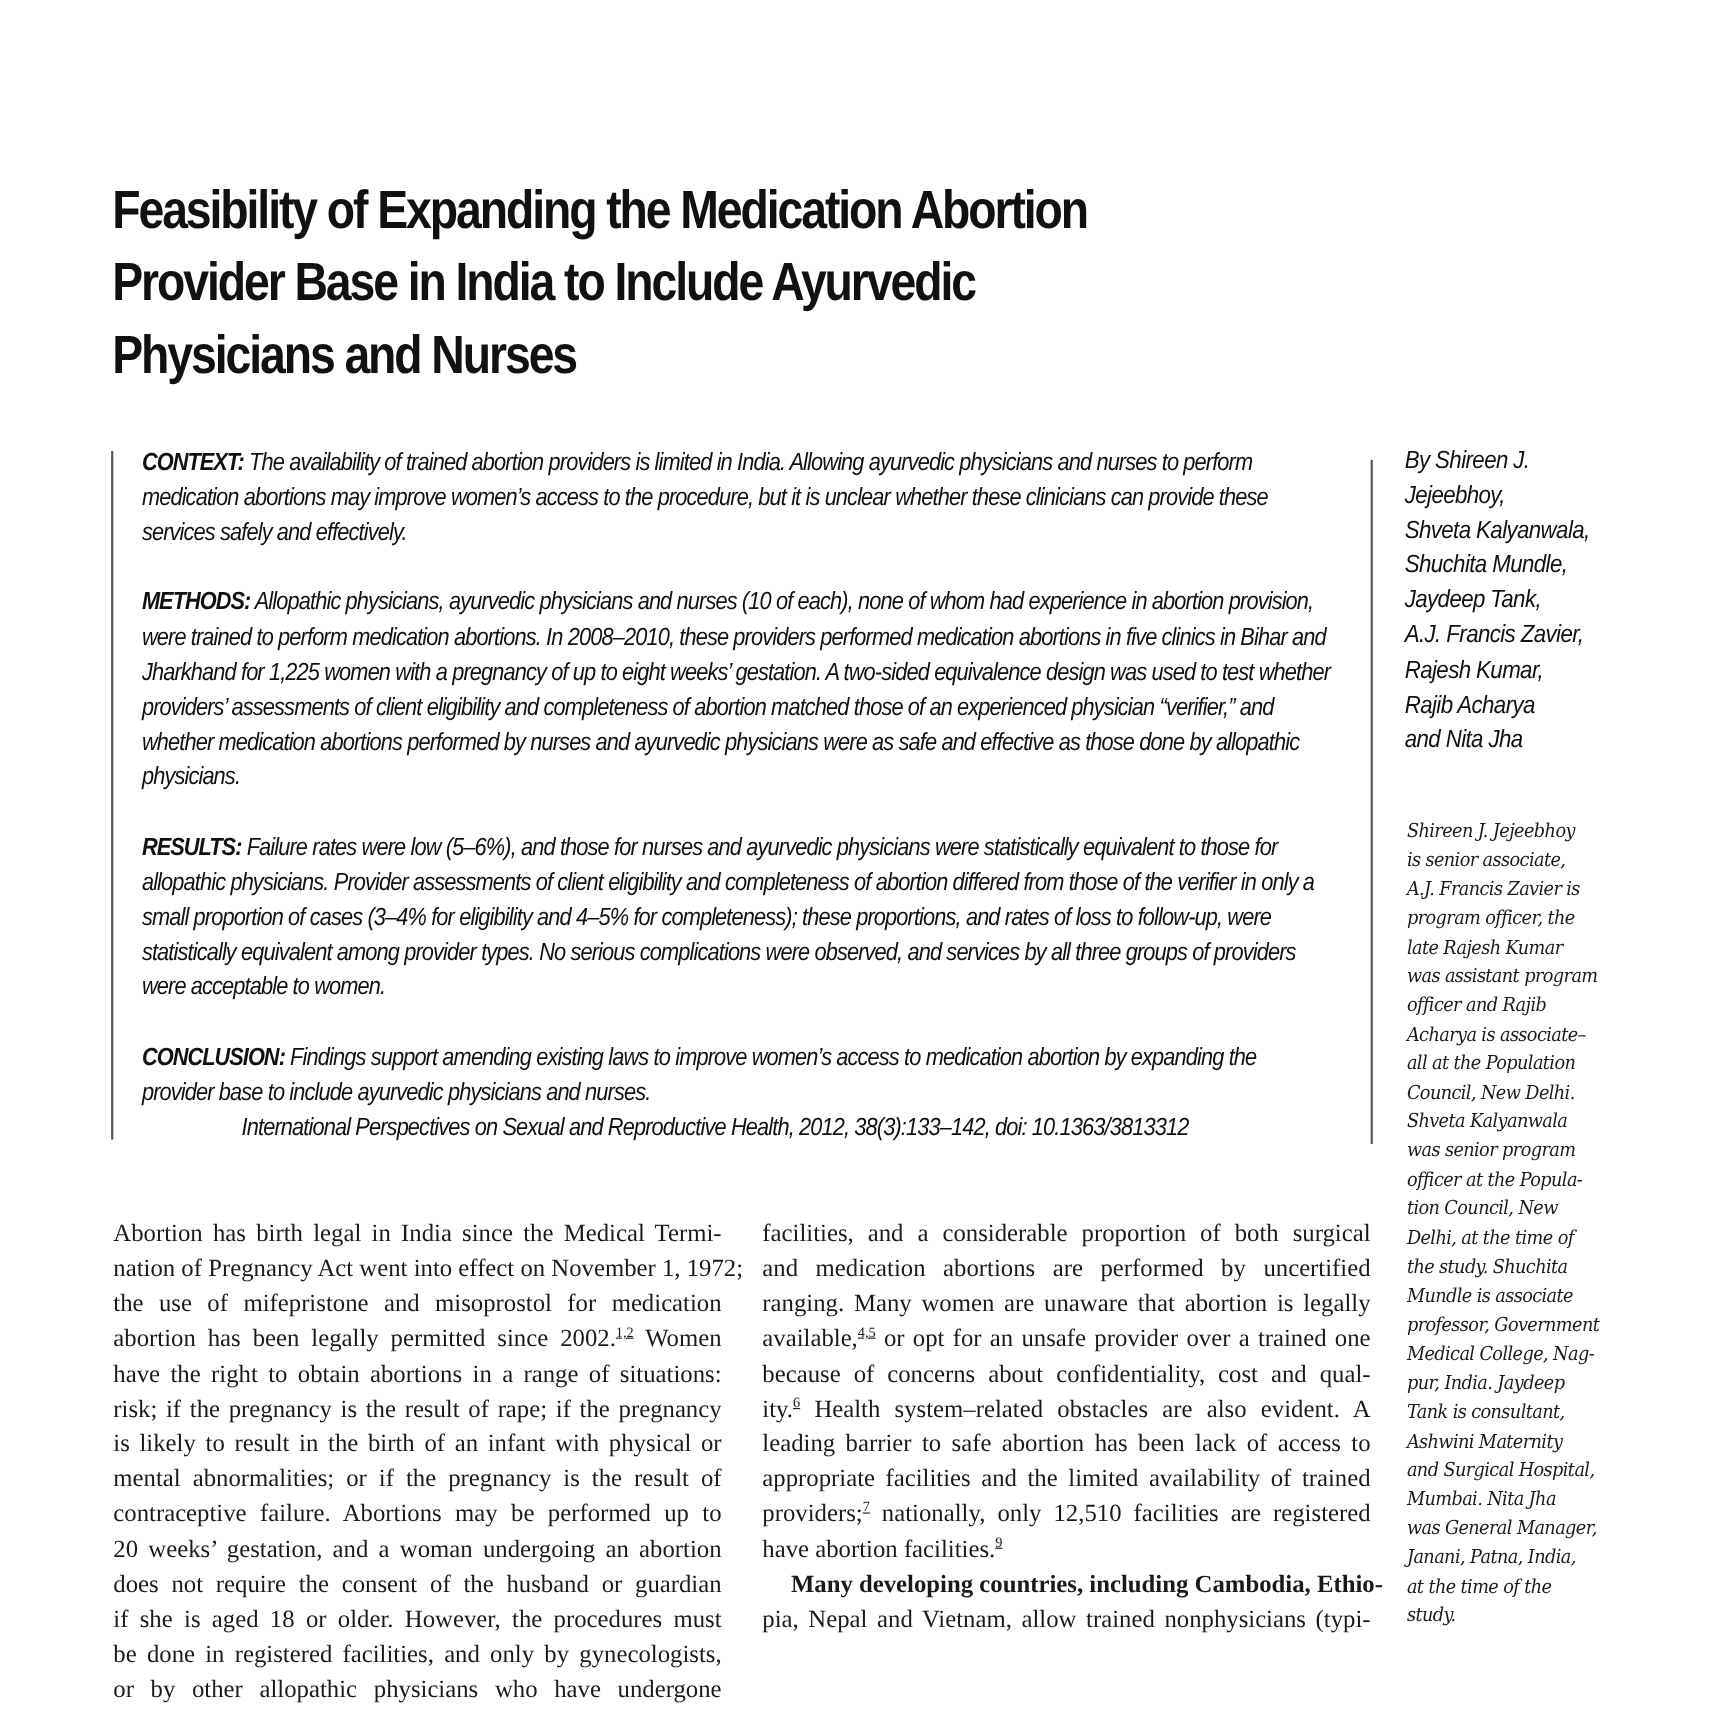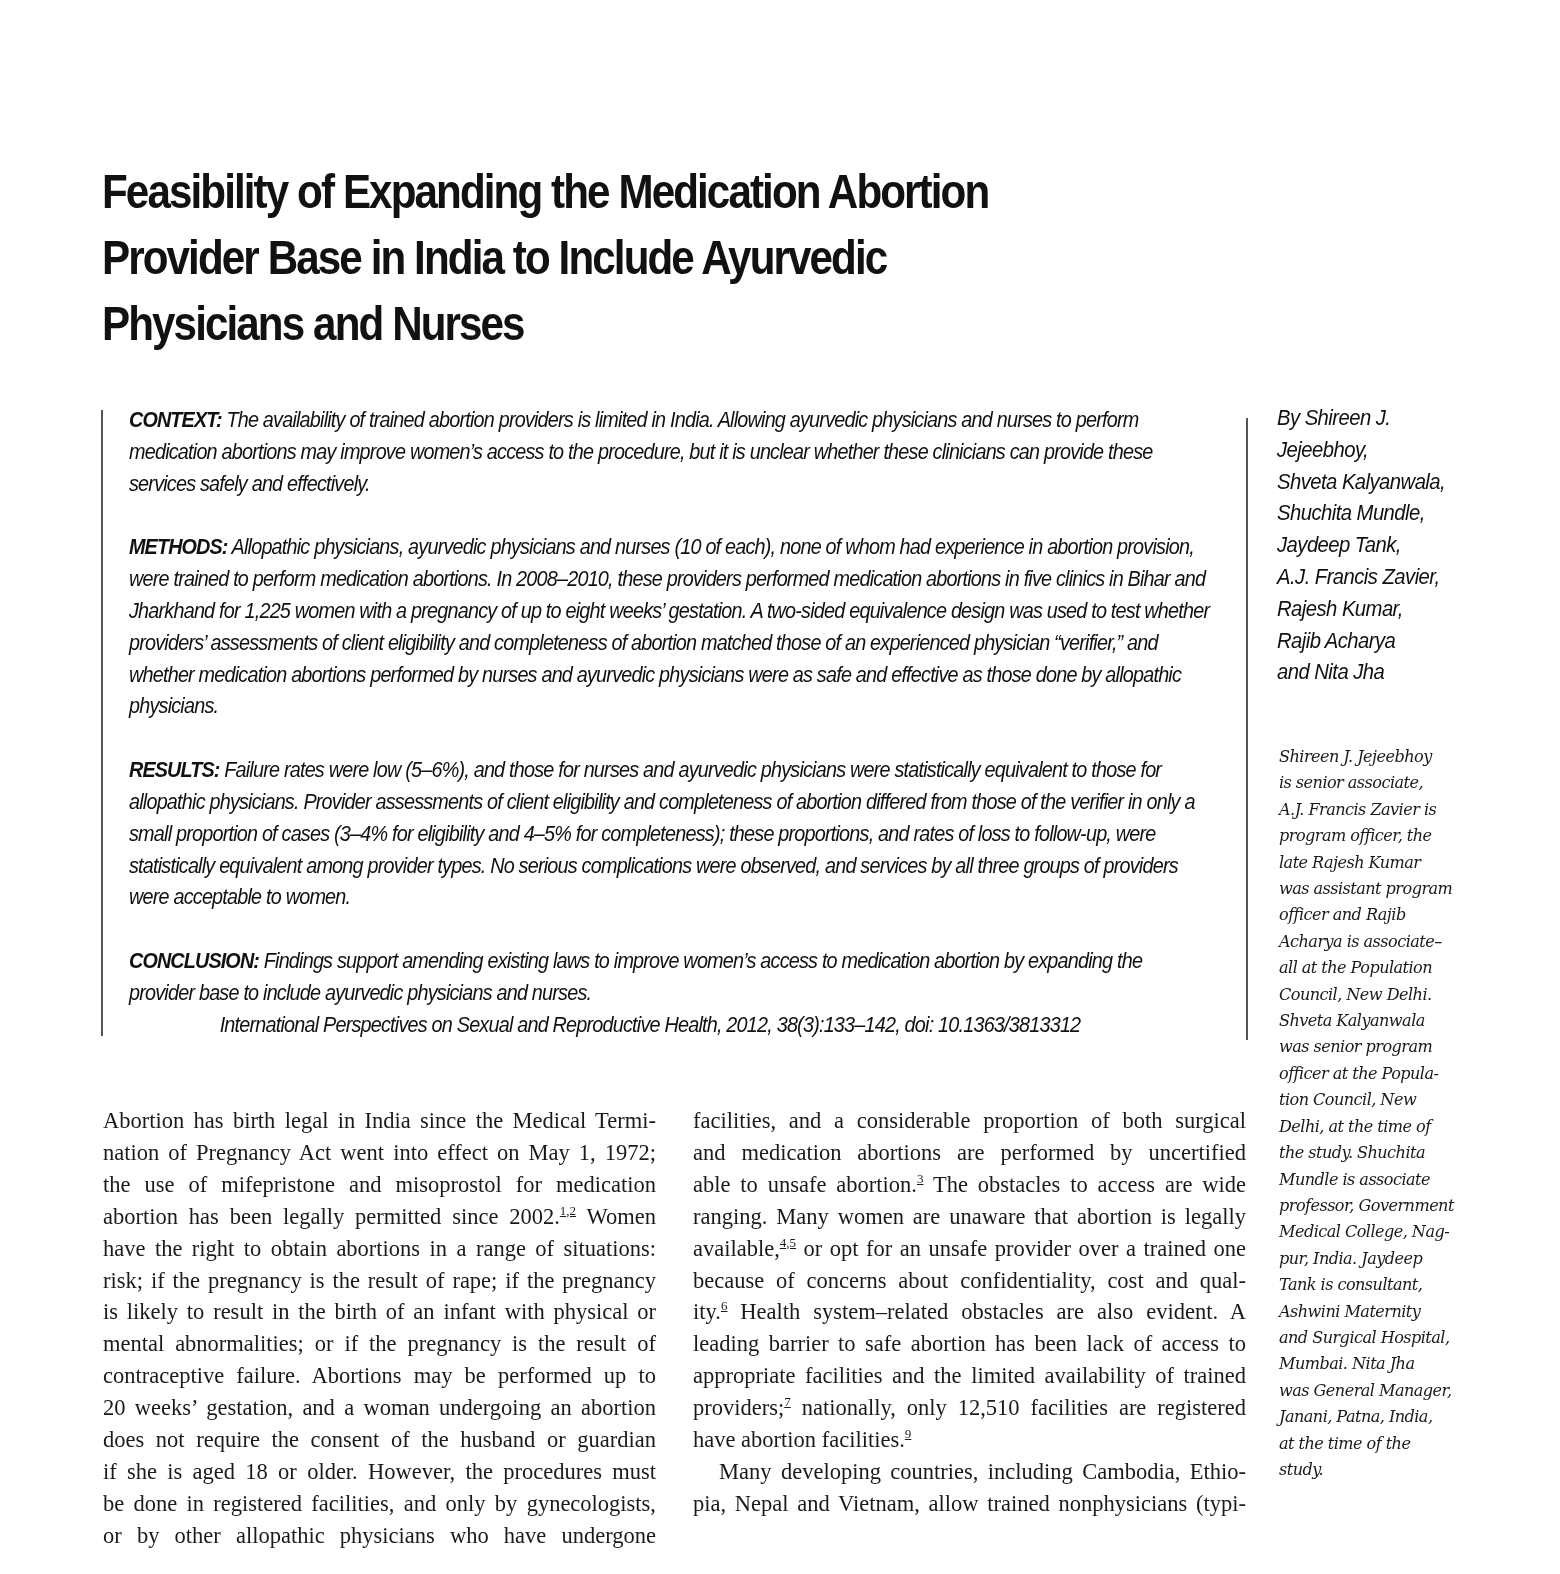--- a/index.html
+++ b/index.html
@@ -68,21 +68,21 @@
     .col {
       position: absolute; top: 1105px; width: 553px;
       font-family: "Liberation Serif", serif;
       font-size: 22.5px; line-height: 31.9px;
       color: #1a1a1a;
     }
     .col-left { left: 103px; }
     .col-right { left: 693px; }
     .col .ln { display: block; white-space: nowrap; text-align: justify; text-align-last: justify; }
     .col .ln.last { text-align-last: left; }
-    .col .ln.indent { padding-left: 26px; }
+    .col .ln.indent { padding-left: 26px; font-weight: bold; }
     .col sup { font-size: 13px; line-height: 0; vertical-align: 9px; text-decoration: underline; }
   </style>
 </head>
 <body>
 
 <h1 class="title">
   <span>Feasibility of Expanding the Medication Abortion</span>
   <span>Provider Base in India to Include Ayurvedic</span>
   <span>Physicians and Nurses</span>
 </h1>
@@ -144,38 +144,37 @@
     <span>and Surgical Hospital,</span>
     <span>Mumbai. Nita Jha</span>
     <span>was General Manager,</span>
     <span>Janani, Patna, India,</span>
     <span>at the time of the</span>
     <span>study.</span>
   </div>
 
 <div class="col col-left" id="body-left">
     <span class="ln">Abortion has birth legal in India since the Medical Termi-</span>
-    <span class="ln">nation of Pregnancy Act went into effect on May 1, 1972;</span>
+    <span class="ln">nation of Pregnancy Act went into effect on November 1, 1972;</span>
     <span class="ln">the use of mifepristone and misoprostol for medication</span>
     <span class="ln">abortion has been legally permitted since 2002.<sup>1,2</sup> Women</span>
     <span class="ln">have the right to obtain abortions in a range of situations:</span>
     <span class="ln">risk; if the pregnancy is the result of rape; if the pregnancy</span>
     <span class="ln">is likely to result in the birth of an infant with physical or</span>
     <span class="ln">mental abnormalities; or if the pregnancy is the result of</span>
     <span class="ln">contraceptive failure. Abortions may be performed up to</span>
     <span class="ln">20 weeks’ gestation, and a woman undergoing an abortion</span>
     <span class="ln">does not require the consent of the husband or guardian</span>
     <span class="ln">if she is aged 18 or older. However, the procedures must</span>
     <span class="ln">be done in registered facilities, and only by gynecologists,</span>
     <span class="ln">or by other allopathic physicians who have undergone</span>
   </div>
 <div class="col col-right" id="body-right">
     <span class="ln">facilities, and a considerable proportion of both surgical</span>
     <span class="ln">and medication abortions are performed by uncertified</span>
-    <span class="ln">able to unsafe abortion.<sup>3</sup> The obstacles to access are wide</span>
     <span class="ln">ranging. Many women are unaware that abortion is legally</span>
     <span class="ln">available,<sup>4,5</sup> or opt for an unsafe provider over a trained one</span>
     <span class="ln">because of concerns about confidentiality, cost and qual-</span>
     <span class="ln">ity.<sup>6</sup> Health system–related obstacles are also evident. A</span>
     <span class="ln">leading barrier to safe abortion has been lack of access to</span>
     <span class="ln">appropriate facilities and the limited availability of trained</span>
     <span class="ln">providers;<sup>7</sup> nationally, only 12,510 facilities are registered</span>
     <span class="ln last">have abortion facilities.<sup>9</sup></span>
     <span class="ln indent">Many developing countries, including Cambodia, Ethio-</span>
     <span class="ln">pia, Nepal and Vietnam, allow trained nonphysicians (typi-</span>

